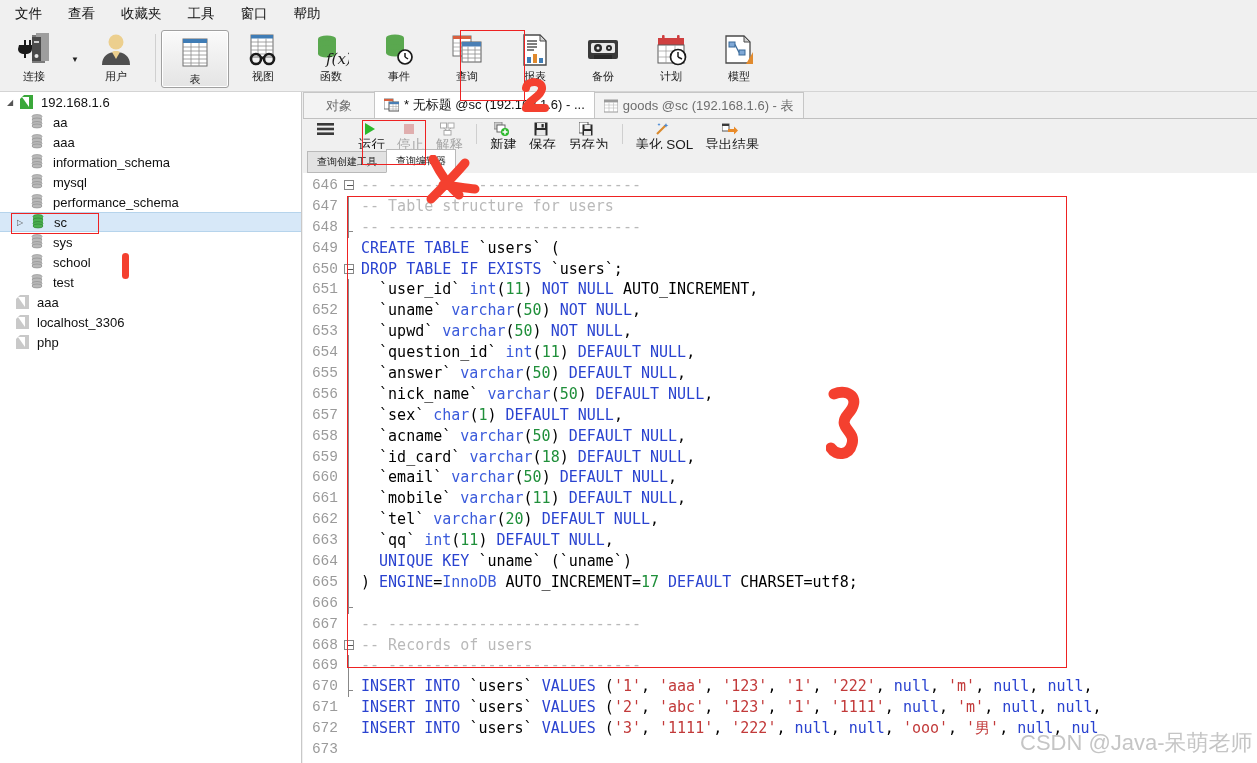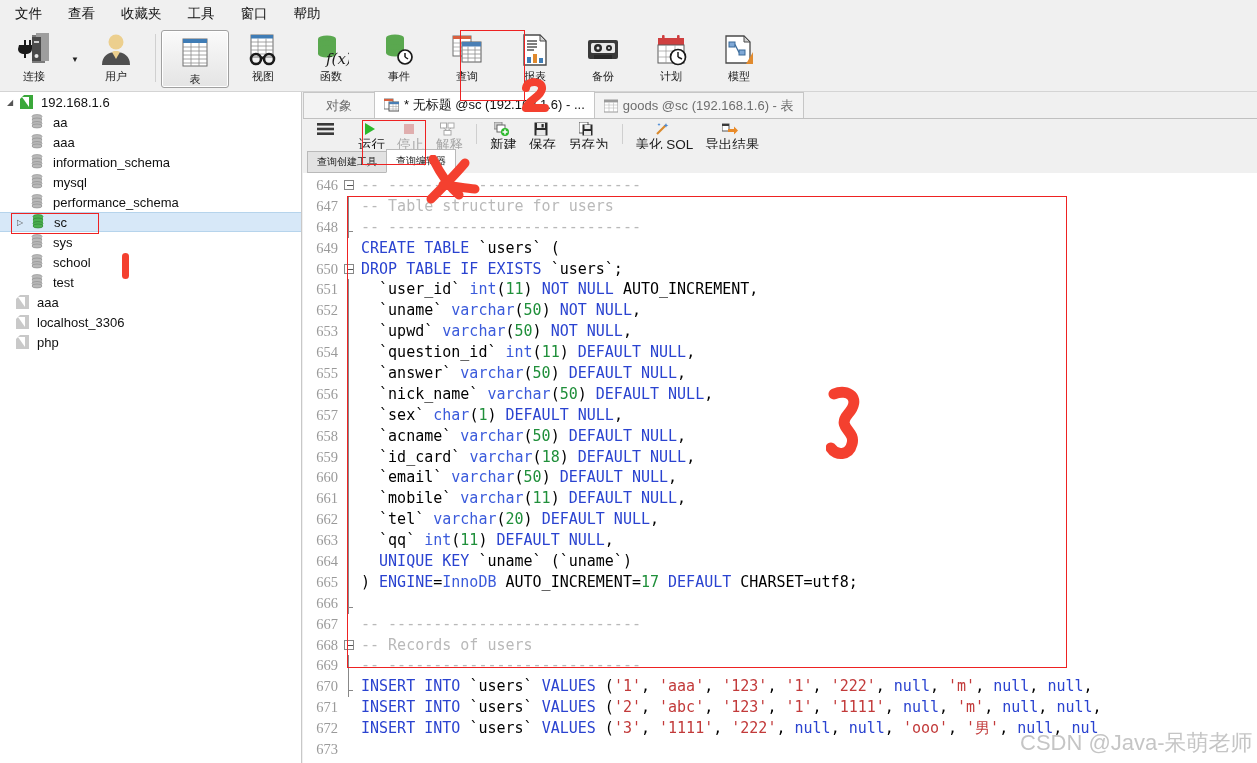--- a/index.html
+++ b/index.html
@@ -218,21 +218,21 @@
   }
   .codecol {
     flex: 1 1 auto;
     padding-top: 2px;
     padding-left: 4px;
     position: relative;
     overflow: hidden;
   }
   .ln {
     height: 20.9px; line-height: 20.9px;
-    font-family: Liberation Serif, serif;
+    font-family: Liberation Mono, monospace;
     font-size: 14.5px;
     color: #9a9a9a;
     padding-right: 5px;
   }
   .fold {
     height: 20.9px; line-height: 20.9px;
     position: relative;
   }
   .foldbox {
     position: absolute; left: 1px; top: 5px;

